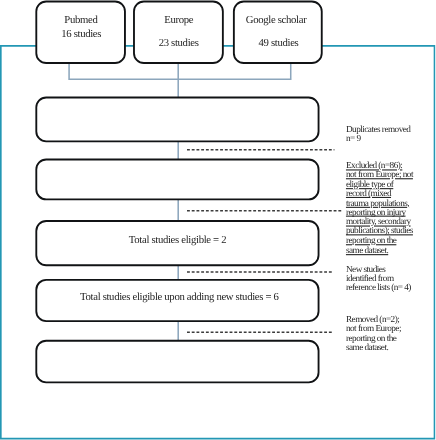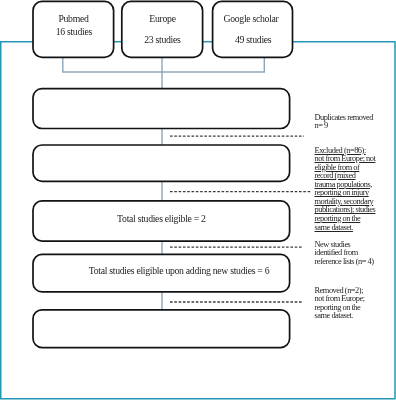--- a/index.html
+++ b/index.html
@@ -52,30 +52,30 @@
 </svg>
 
 <div class="blabel" style="left:73.5px;top:13.2px;">Pubmed</div>
 <div class="blabel" style="left:73.8px;top:26px;">16 studies</div>
 <div class="blabel" style="left:162.5px;top:13.2px;">Europe</div>
 <div class="blabel" style="left:162.4px;top:34.1px;">23 studies</div>
 <div class="blabel" style="left:251px;top:13.2px;">Google scholar</div>
 <div class="blabel" style="left:253.2px;top:34.1px;">49 studies</div>
 
 <div class="blabel" style="left:161.4px;top:213.2px;">Total studies eligible = 2</div>
-<div class="blabel" style="left:179px;top:264.8px;text-align:right;">Total studies eligible upon adding new studies = 6</div>
+<div class="blabel" style="left:163px;top:264.8px;text-align:right;">Total studies eligible upon adding new studies = 6</div>
 
 <div class="note" style="left:314.5px;top:113.6px;">
   <div>Duplicates removed</div>
   <div>n= 9</div>
 </div>
 <div class="note" style="left:314.5px;top:146.6px;text-decoration:underline;">
   <div>Excluded (n=86):</div>
   <div>not from Europe; not</div>
-  <div>eligible from of</div>
+  <div>eligible type of</div>
   <div>record (mixed</div>
   <div>trauma populations,</div>
   <div>reporting on injury</div>
   <div>mortality, secondary</div>
   <div>publications); studies</div>
   <div>reporting on the</div>
   <div>same dataset.</div>
 </div>
 <div class="note" style="left:314.5px;top:240.8px;">
   <div>New studies</div>

